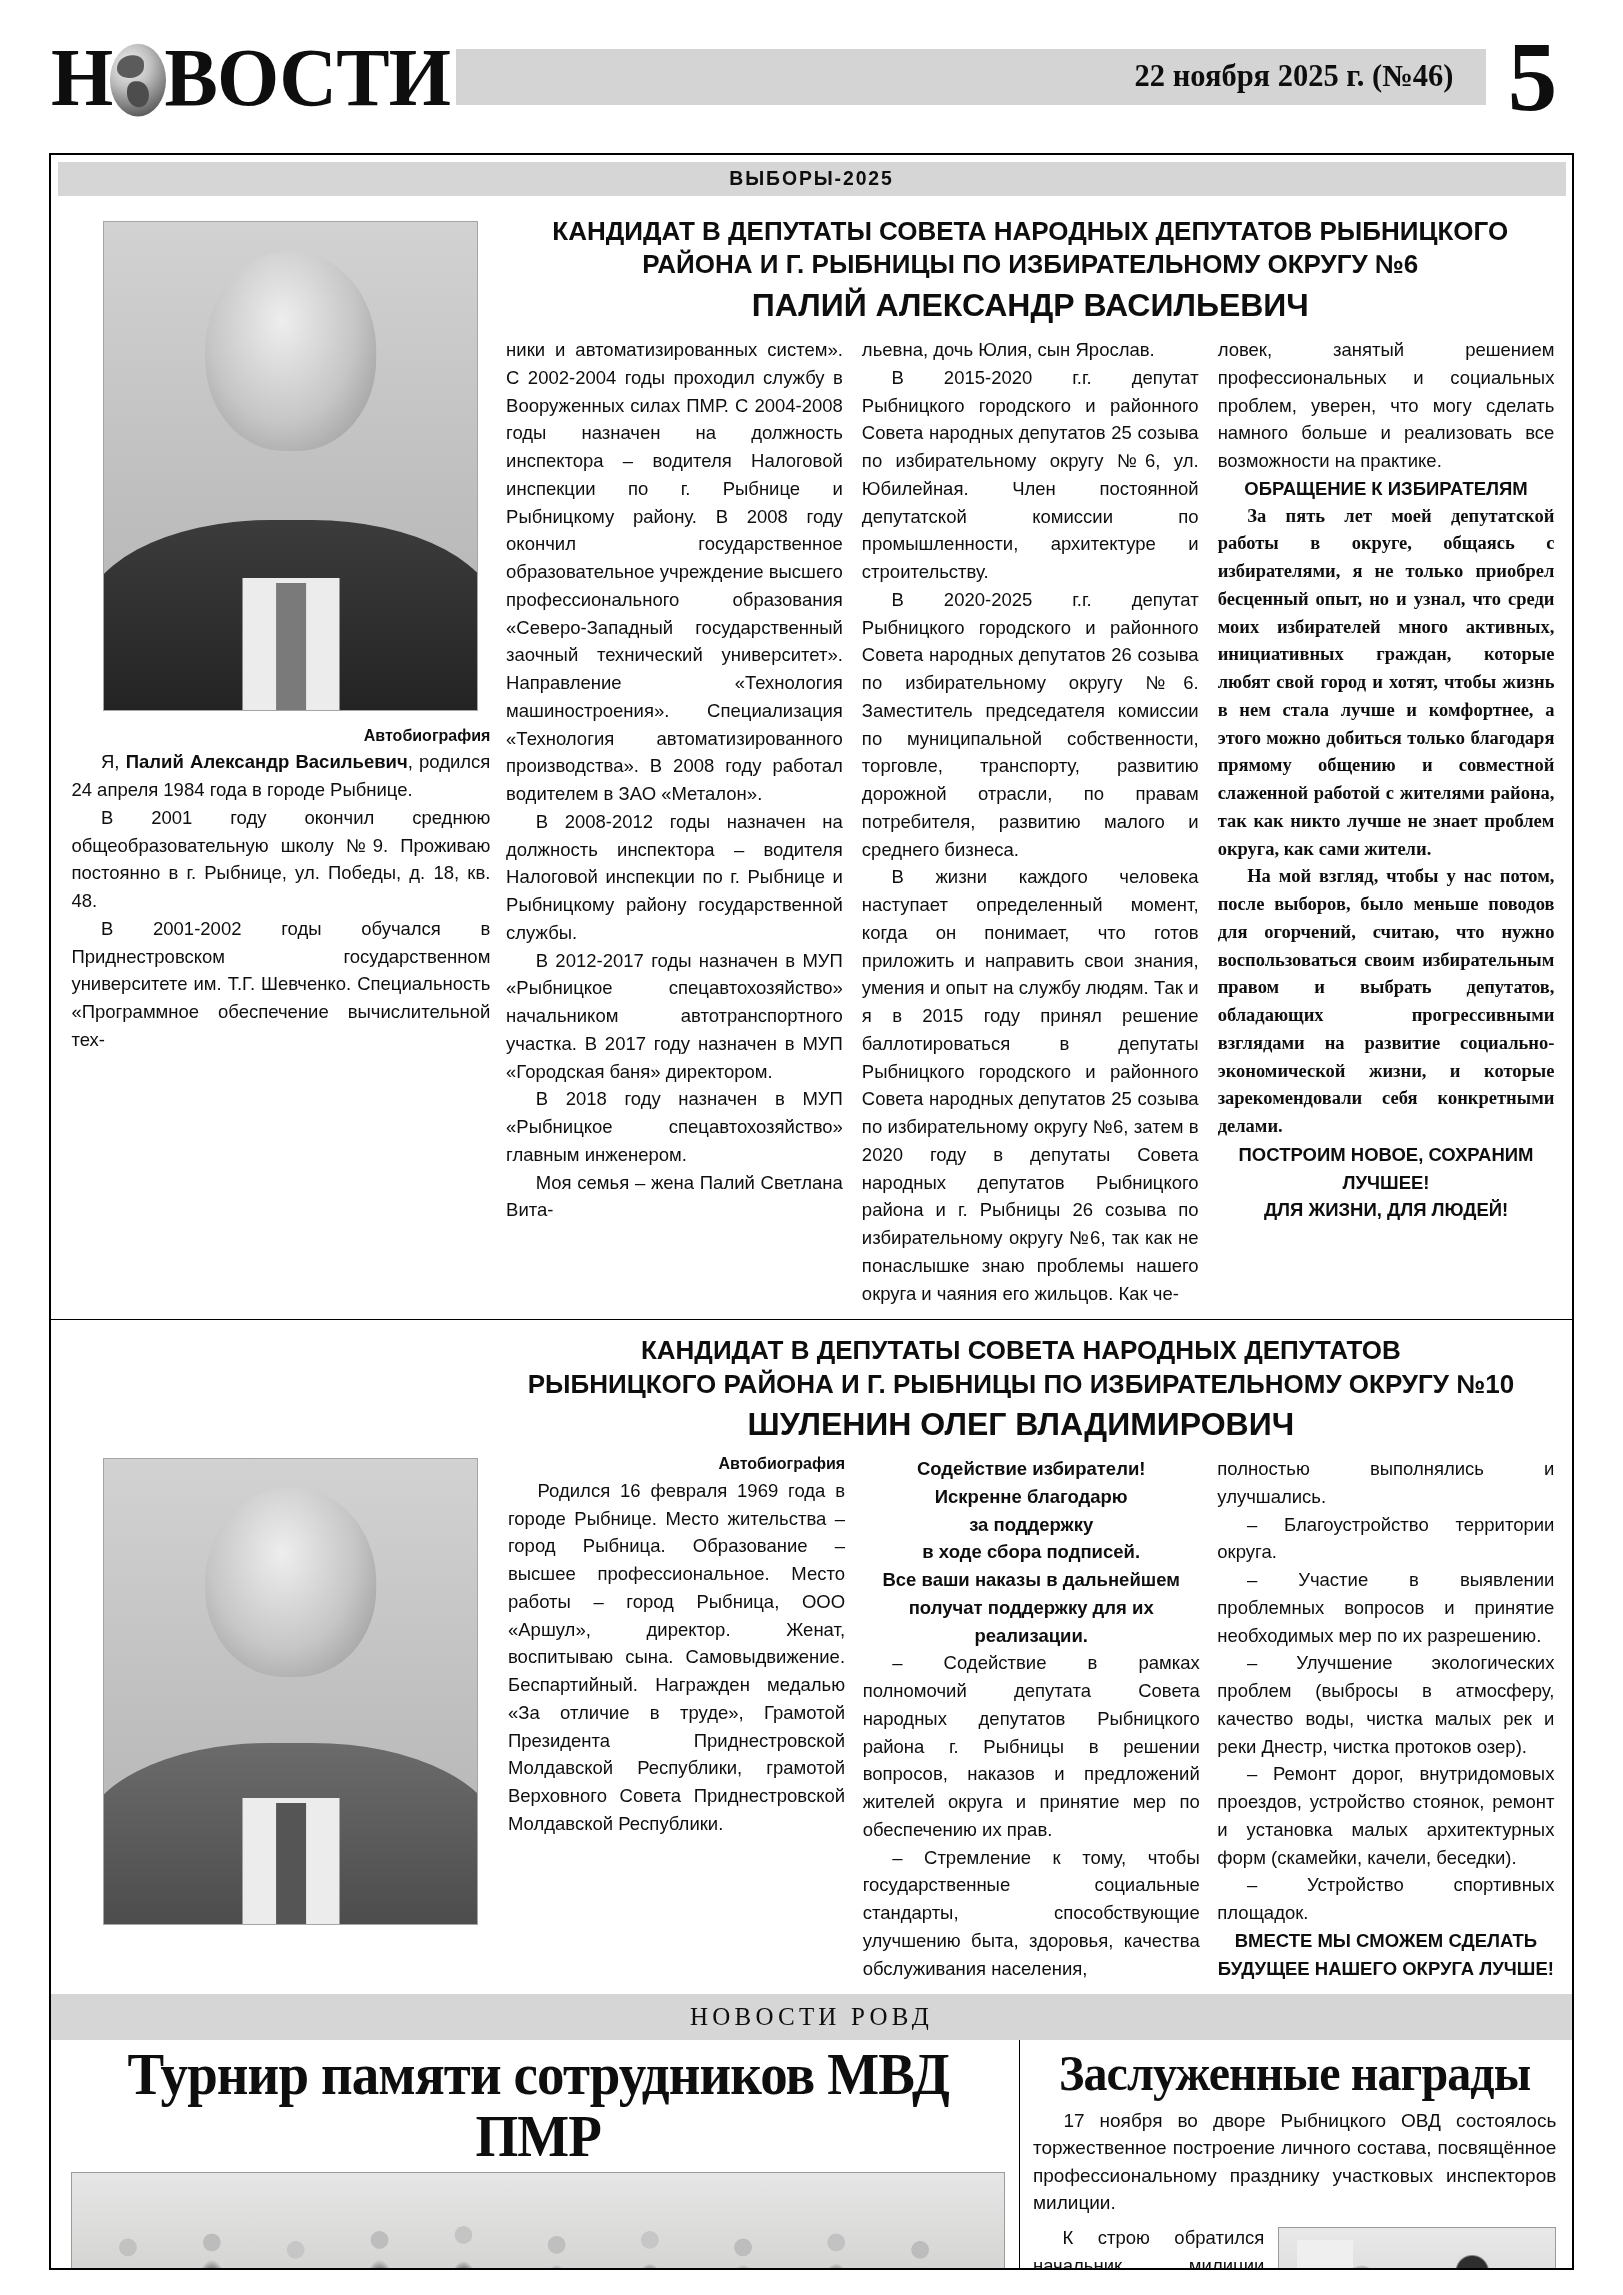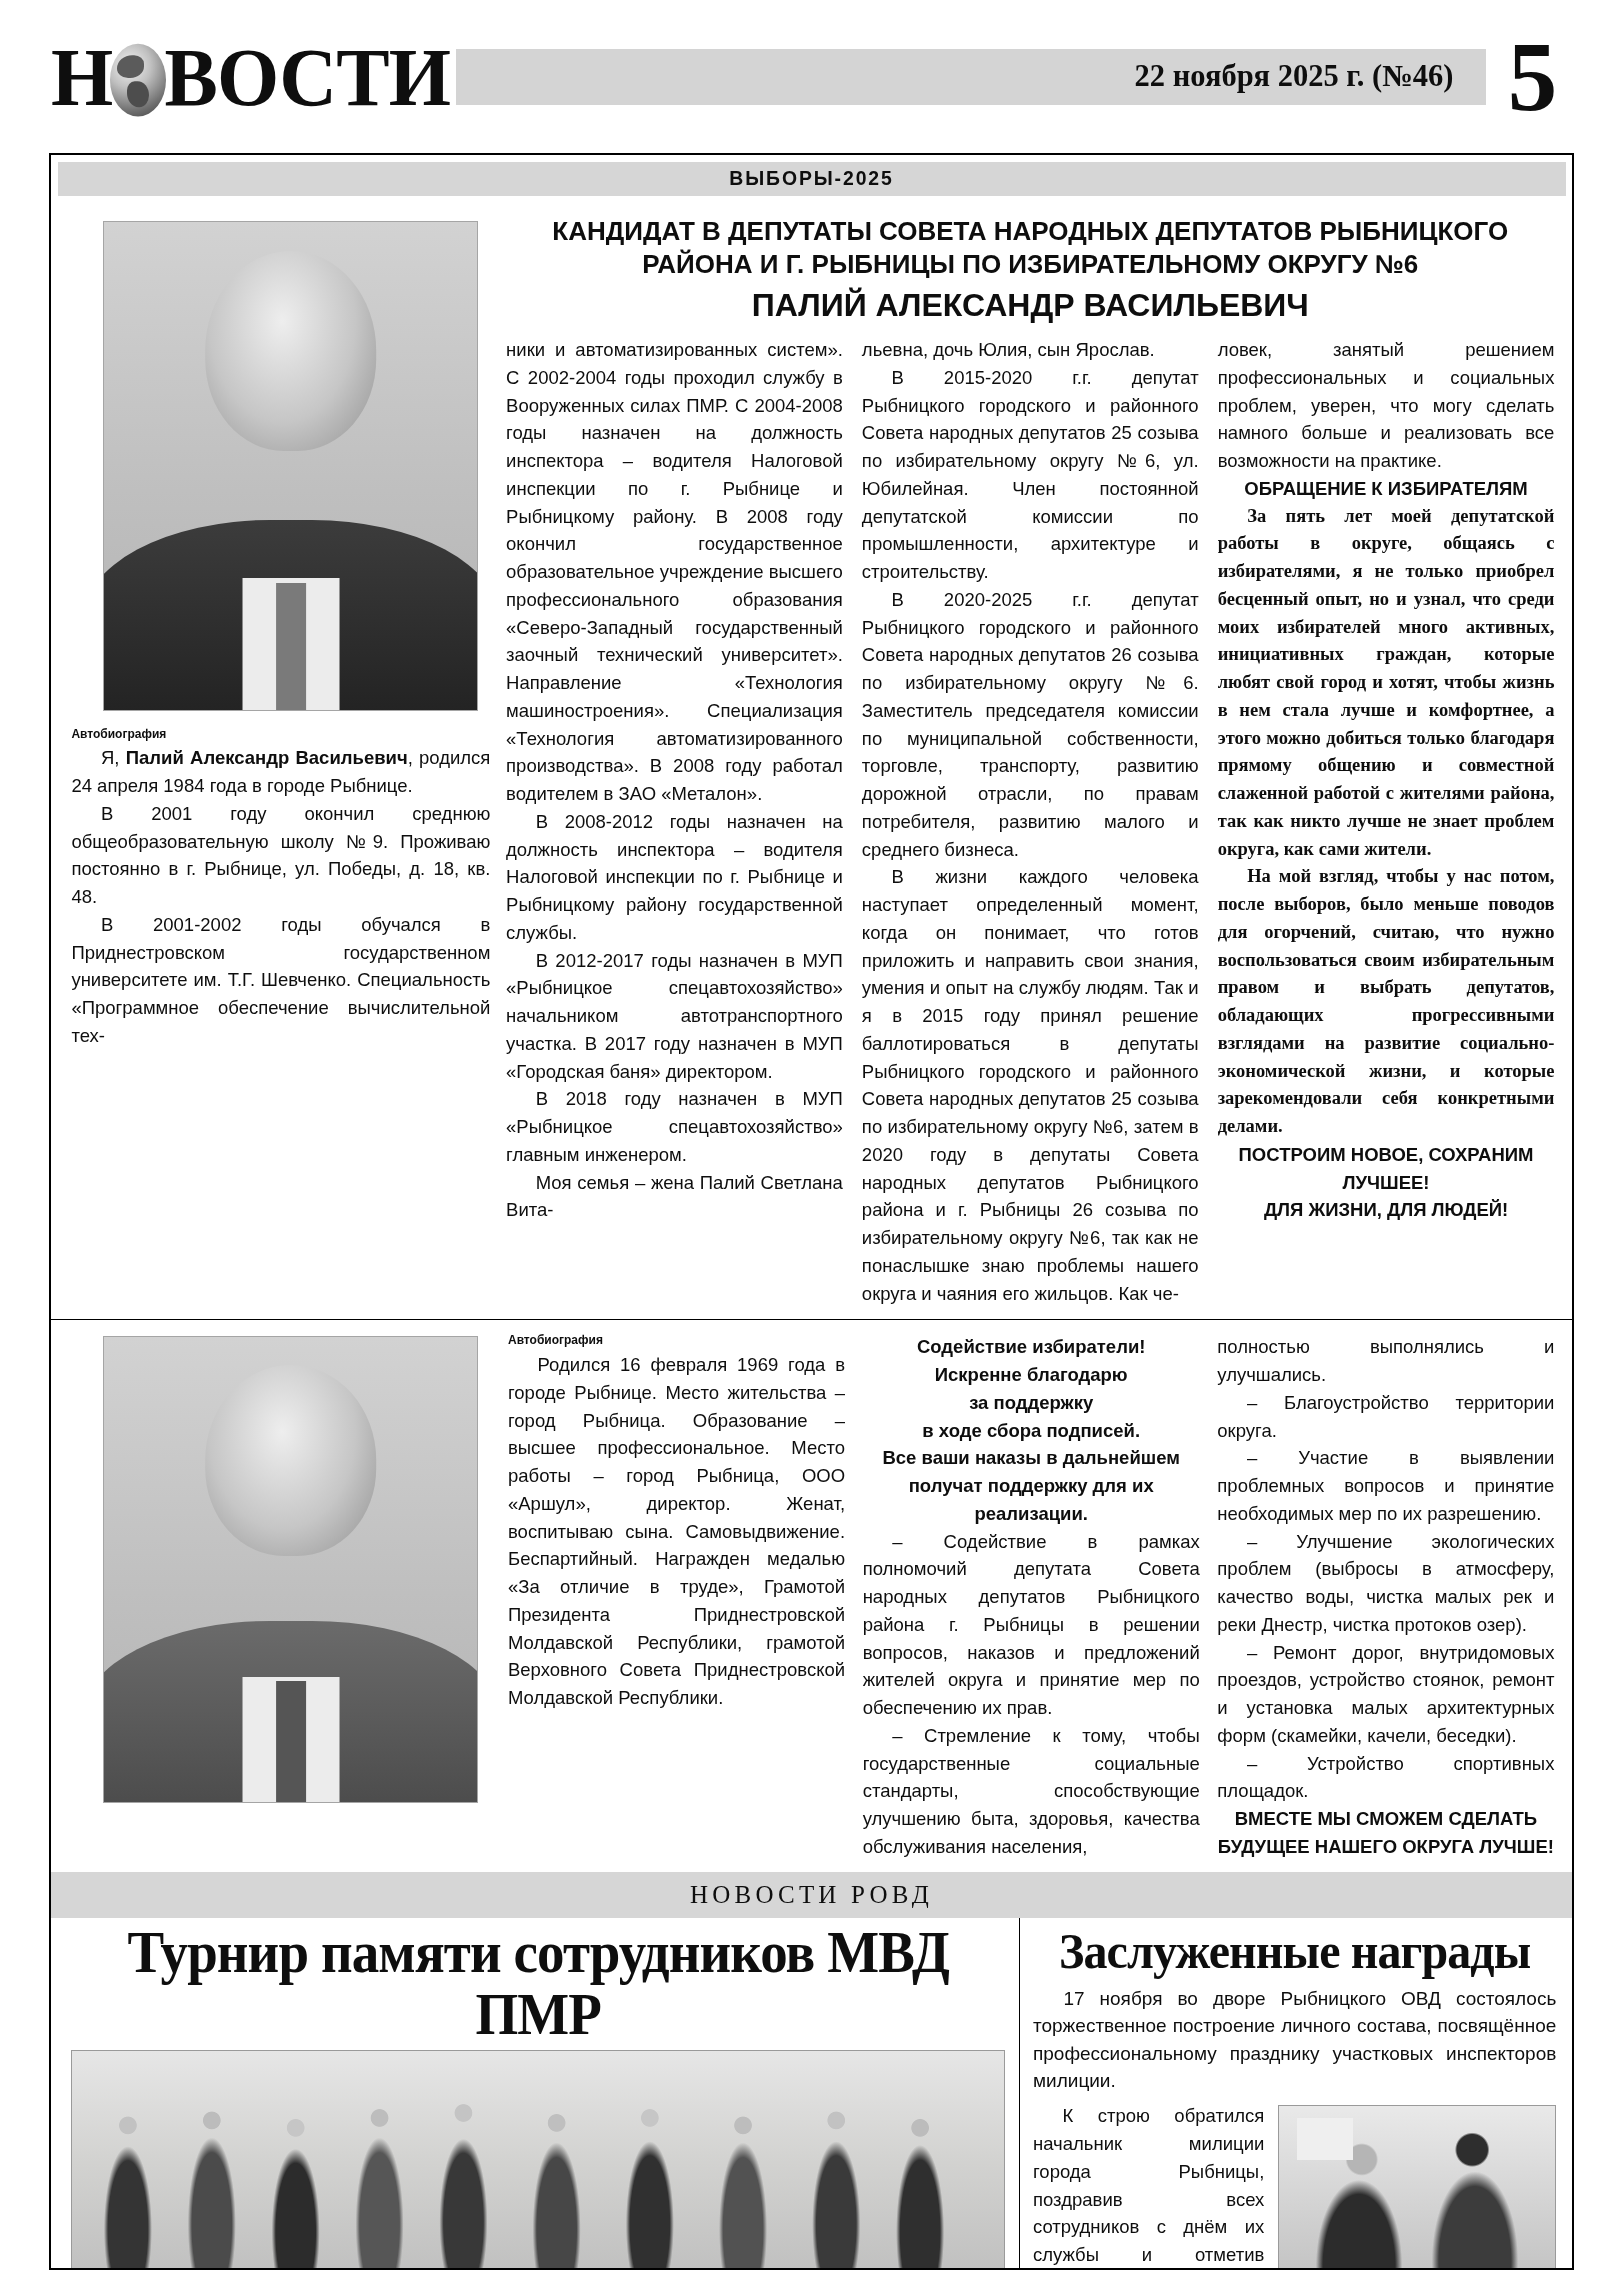--- a/index.html
+++ b/index.html
@@ -29,21 +29,21 @@
   .vybory{margin:6.5px 6.5px 1.9px;padding:5.6px 0;font-size:19.4px;letter-spacing:1.9px;font-weight:bold;}
   .rovd{margin-top:1.9px;padding:9px 0;font-family:"Liberation Serif",serif;font-size:25px;letter-spacing:4.2px;}
 
   
   p{margin:0;font-size:18.5px;line-height:1.5;text-align:justify;text-indent:1.6em;}
   .noind{text-indent:0;}
   .b{font-weight:bold;font-family:Liberation Serif, serif;}
   .bc{font-weight:bold;text-align:center;text-indent:0;}
   .headline{margin:0;font-size:26px;font-weight:bold;text-align:center;line-height:1.28;}
   .cname{margin:5.6px 0 12px;font-size:32px;font-weight:bold;text-align:center;line-height:1.15;}
-  .bio-title{margin:0 0 3.7px;font-size:12px;font-weight:bold;text-align:left;}
+  .bio-title{margin:0 0 3.7px;font-size:16px;font-weight:bold;text-align:right;}
 
   
   .cand1{display:flex;gap:15.7px;padding:9.3px 17.6px 12px 20.4px;}
   .cand1 .left-col{flex:0 0 419px;}
   .portrait{width:375px;height:490px;margin:14px 0 15.7px 32px;position:relative;overflow:hidden;
             background:linear-gradient(180deg,#d2d2d2,#bfbfbf 55%,#b2b2b2);border:0.9px solid #a5a5a5;box-sizing:border-box;}
   .ph-head{position:absolute;left:50%;top:6%;transform:translateX(-50%);width:46%;height:41%;
            background:radial-gradient(ellipse at 45% 35%,#eeeeee,#c6c6c6 55%,#8f8f8f);border-radius:50% 50% 46% 46%;}
   .ph-suit{position:absolute;left:50%;bottom:-7%;transform:translateX(-50%);width:112%;height:46%;
            background:linear-gradient(180deg,#3c3c3c,#1f1f1f);border-radius:45% 45% 0 0;}
@@ -170,20 +170,27 @@
               <p class="b">За пять лет моей депутатской работы в округе, общаясь с избирателями, я не только приобрел бесценный опыт, но и узнал, что среди моих избирателей много активных, инициативных граждан, которые любят свой город и хотят, чтобы жизнь в нем стала лучше и комфортнее, а этого можно добиться только благодаря прямому общению и совместной слаженной работой с жителями района, так как никто лучше не знает проблем округа, как сами жители.</p>
               <p class="b">На мой взгляд, чтобы у нас потом, после выборов, было меньше поводов для огорчений, считаю, что нужно воспользоваться своим избирательным правом и выбрать депутатов, обладающих прогрессивными взглядами на развитие социально-экономической жизни, и которые зарекомендовали себя конкретными делами.</p>
               <p class="bc">ПОСТРОИМ НОВОЕ, СОХРАНИМ ЛУЧШЕЕ!</p>
               <p class="bc">ДЛЯ ЖИЗНИ, ДЛЯ ЛЮДЕЙ!</p>
             </div>
         </div>
       </div>
     </section>
 
     <section class="cand2">
+      <div class="c2-head">
+        <h1 class="headline">
+          <span>КАНДИДАТ В ДЕПУТАТЫ СОВЕТА НАРОДНЫХ ДЕПУТАТОВ</span><br>
+          <span>РЫБНИЦКОГО РАЙОНА И Г. РЫБНИЦЫ ПО ИЗБИРАТЕЛЬНОМУ ОКРУГУ №10</span>
+        </h1>
+        <h2 class="cname">ШУЛЕНИН ОЛЕГ ВЛАДИМИРОВИЧ</h2>
+      </div>
       <div class="c2-row">
         <div class="c2-photo-col">
           <div class="portrait p2">
             <div class="ph-head"></div>
             <div class="ph-suit"></div>
             <div class="ph-shirt"></div>
             <div class="ph-tie"></div>
           </div>
         </div>
         <div class="col">

